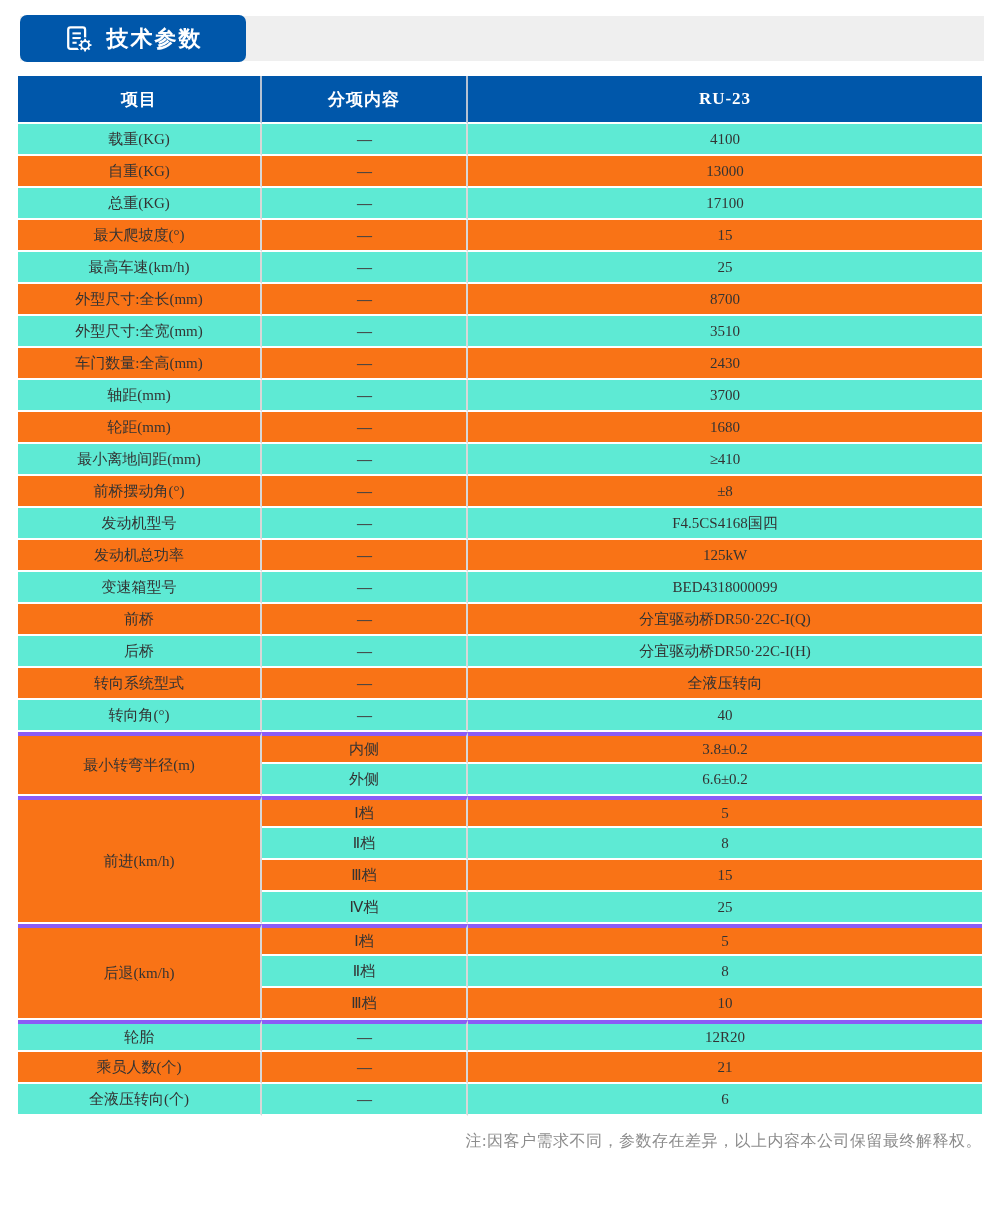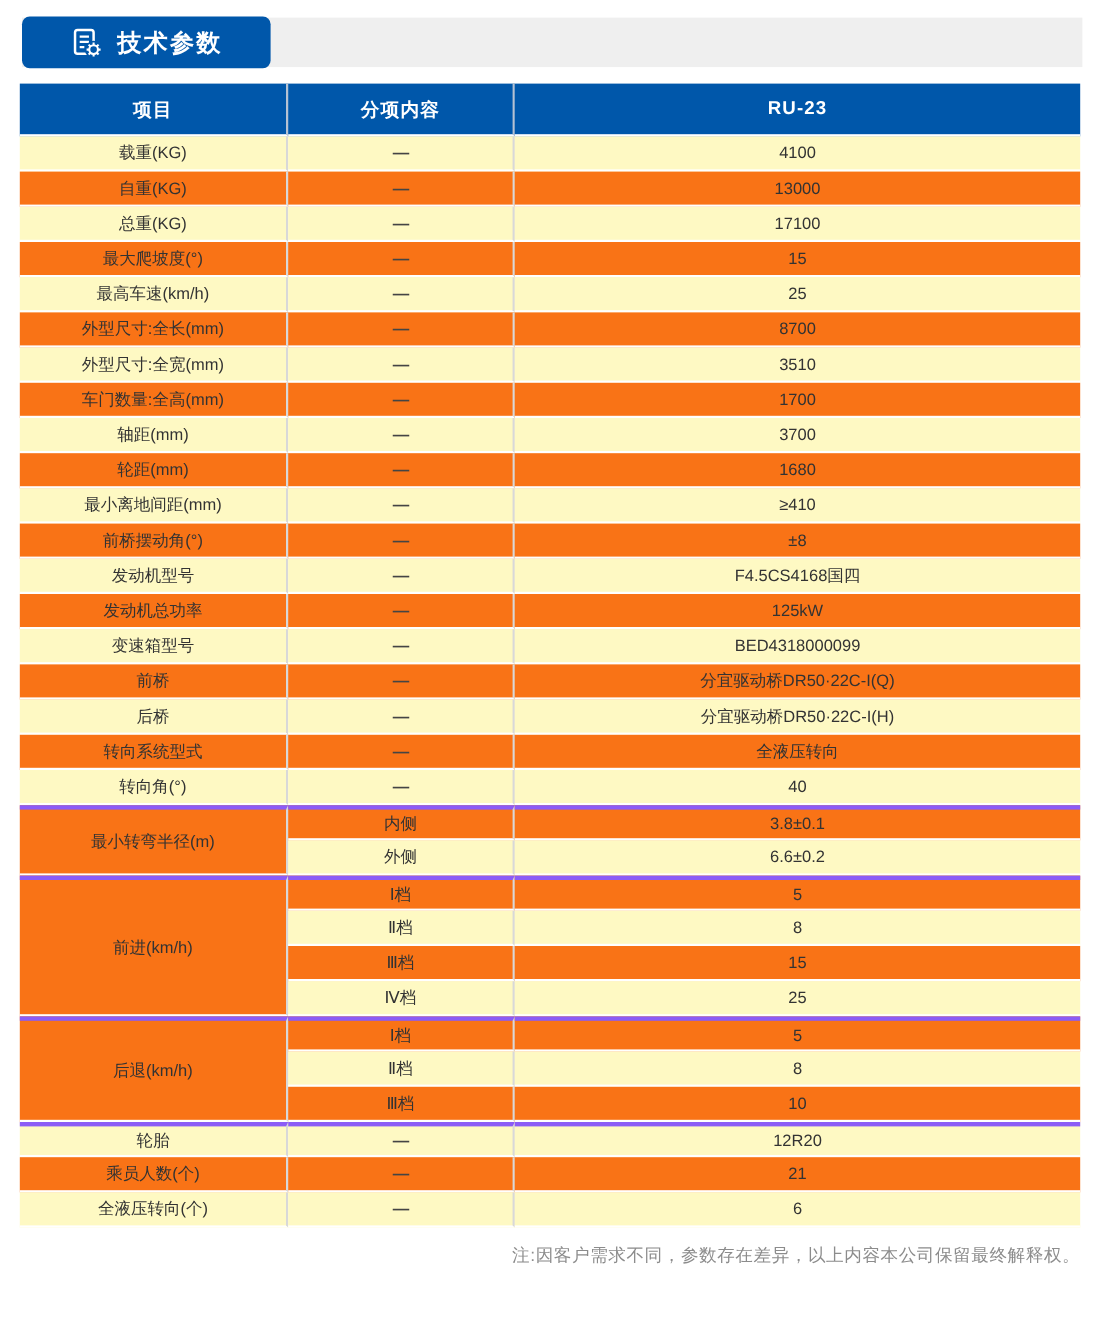--- a/index.html
+++ b/index.html
@@ -1,21 +1,21 @@
 <!DOCTYPE html>
 <html><head>
 <meta charset="utf-8">
 <style>
   html,body { margin:0; padding:0; background:#ffffff; }
   .page {
     position:relative;
     width:1000px;
     height:1218px;
     background:#ffffff;
-    font-family:Liberation Sans, sans-serif;
+    font-family:Liberation Serif, serif;
     overflow:hidden;
   }
 
   
   .titlebar { position:relative; height:76px; }
   .title-strip {
     position:absolute; left:20px; top:16px;
     width:964px; height:45px;
     background:#efefef;
   }
@@ -67,21 +67,21 @@
     padding:0 6px;
     text-align:center;
     vertical-align:middle;
     font-size:15px;
     color:#333333;
     border-bottom:2px solid #ffffff;
     box-sizing:border-box;
   }
   td.c1, td.c2 { border-right:2px solid #d8d8d8; }
 
-  tr.gray  td { background:#fef9c3; }
+  tr.gray  td { background:#5eead4; }
   tr.white td { background:#f97316; }
   td.merged   { background:#ffffff; }
 
   tr.gstart td { border-top:4px solid #8b5cf6; }
 
   td.dash { font-weight:bold; color:#444444; letter-spacing:-1px; }
 
   
   .note {
     width:964px;
@@ -167,21 +167,21 @@
           <td class="c3 value">8700</td>
         </tr>
         <tr class="gray">
           <td class="c1 item">外型尺寸:全宽(mm)</td>
           <td class="c2 sub dash">—</td>
           <td class="c3 value">3510</td>
         </tr>
         <tr class="white">
           <td class="c1 item">车门数量:全高(mm)</td>
           <td class="c2 sub dash">—</td>
-          <td class="c3 value">1700</td>
+          <td class="c3 value">2430</td>
         </tr>
         <tr class="gray">
           <td class="c1 item">轴距(mm)</td>
           <td class="c2 sub dash">—</td>
           <td class="c3 value">3700</td>
         </tr>
         <tr class="white">
           <td class="c1 item">轮距(mm)</td>
           <td class="c2 sub dash">—</td>
           <td class="c3 value">1680</td>
@@ -227,21 +227,21 @@
           <td class="c3 value">全液压转向</td>
         </tr>
         <tr class="gray">
           <td class="c1 item">转向角(°)</td>
           <td class="c2 sub dash">—</td>
           <td class="c3 value">40</td>
         </tr>
         <tr class="white gstart">
           <td class="c1 item merged" rowspan="2">最小转弯半径(m)</td>
           <td class="c2 sub">内侧</td>
-          <td class="c3 value">3.8±0.1</td>
+          <td class="c3 value">3.8±0.2</td>
         </tr>
         <tr class="gray">
           <td class="c2 sub">外侧</td>
           <td class="c3 value">6.6±0.2</td>
         </tr>
         <tr class="white gstart">
           <td class="c1 item merged" rowspan="4">前进(km/h)</td>
           <td class="c2 sub">Ⅰ档</td>
           <td class="c3 value">5</td>
         </tr>

